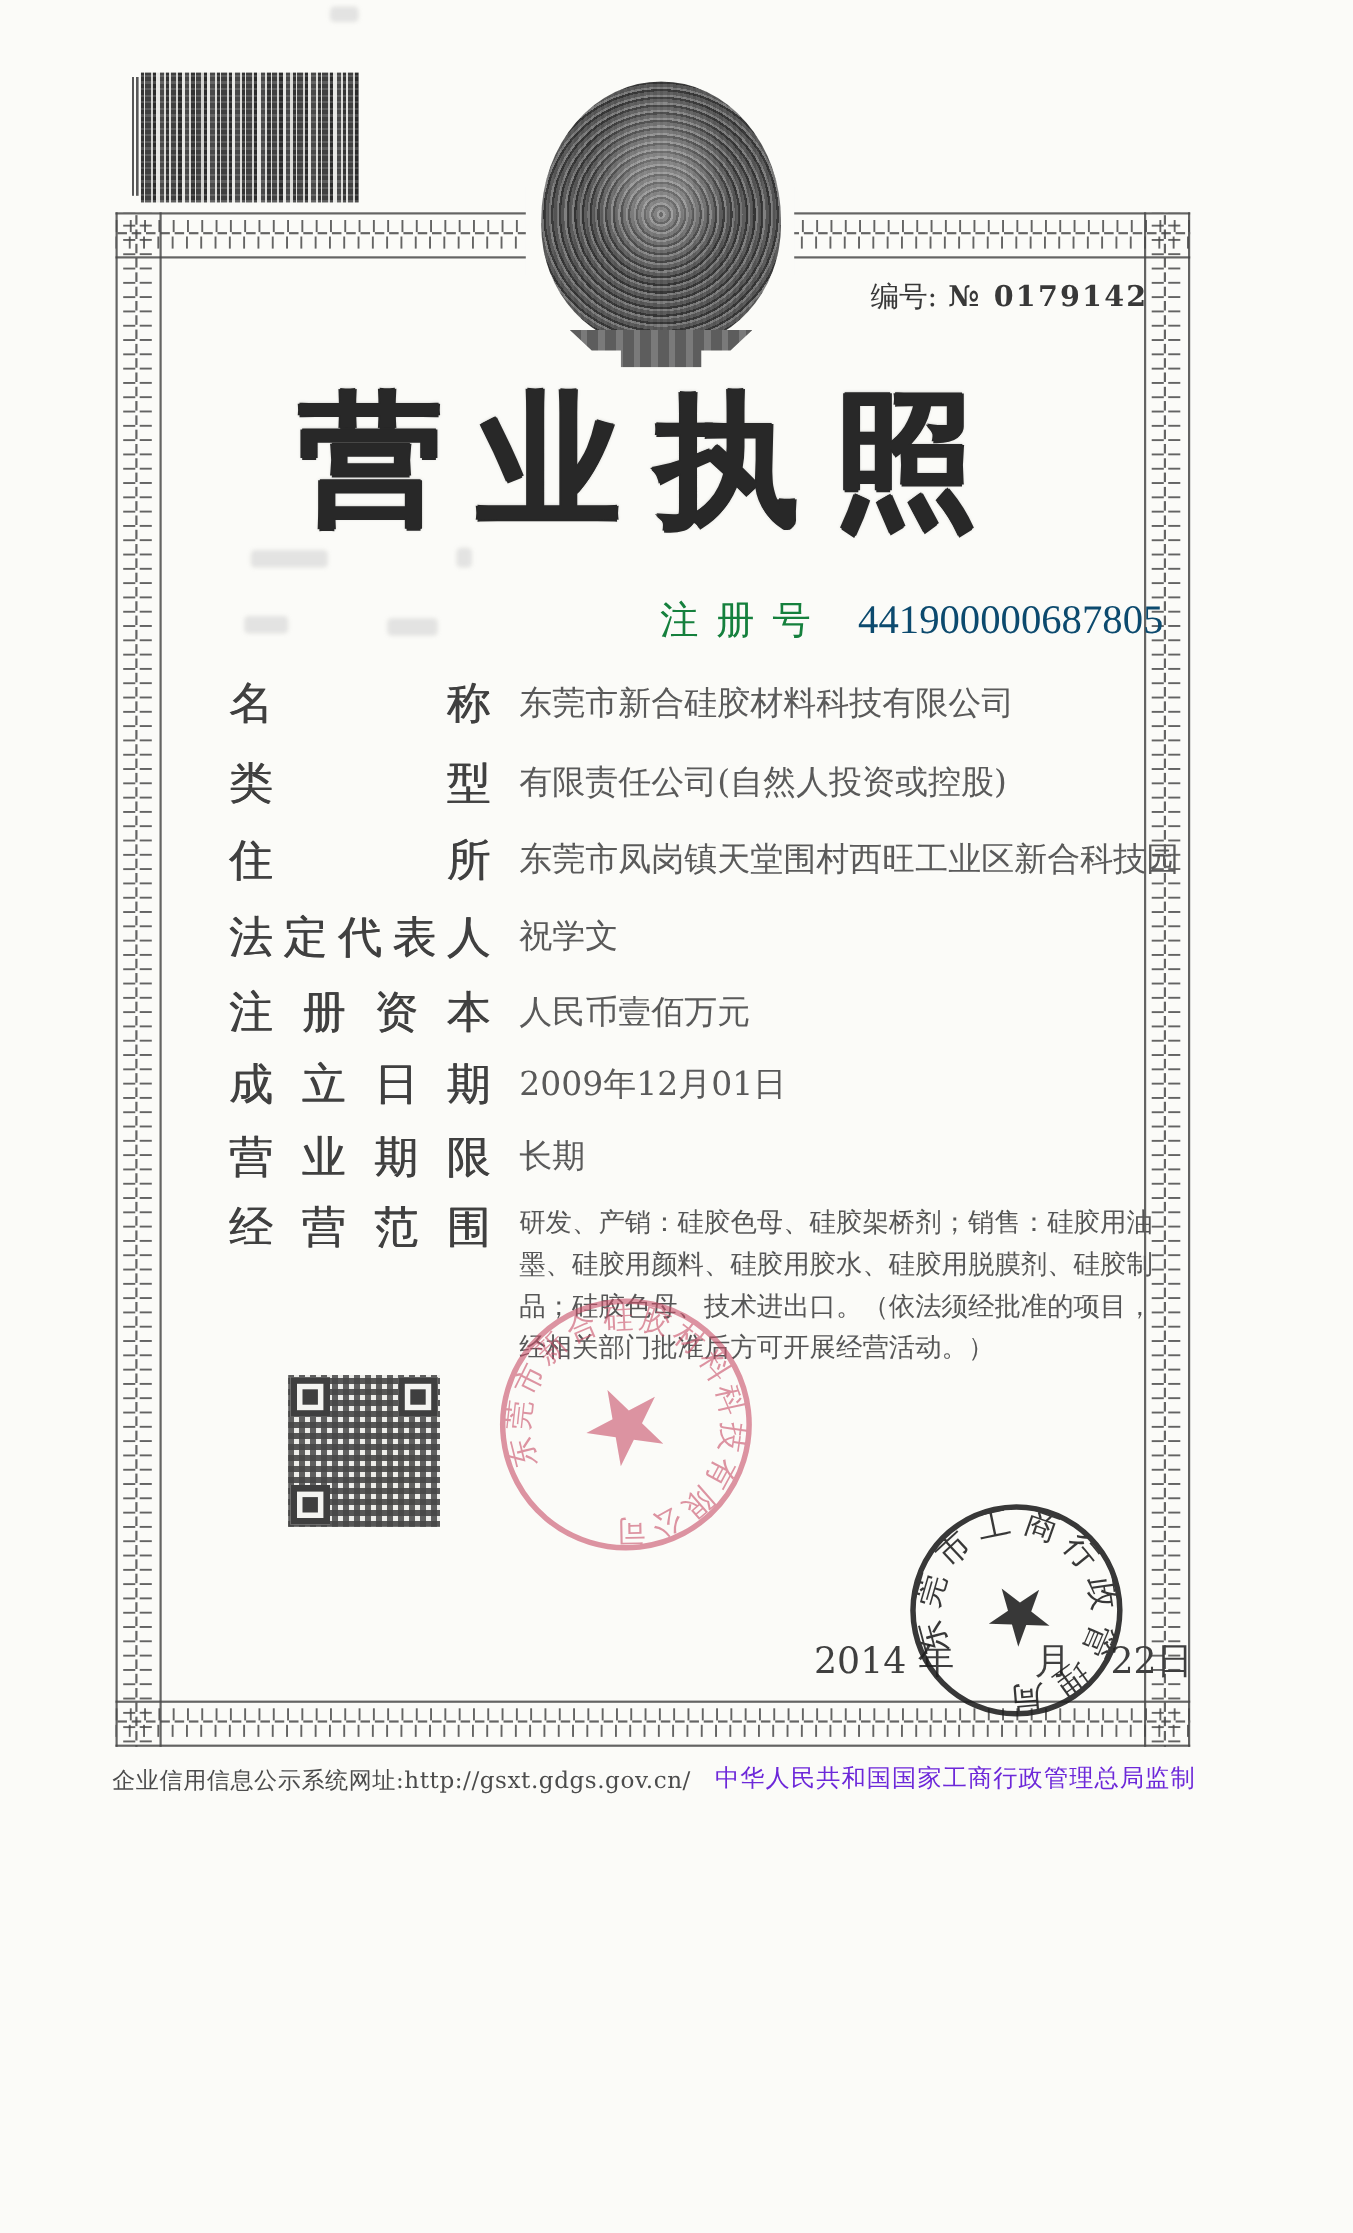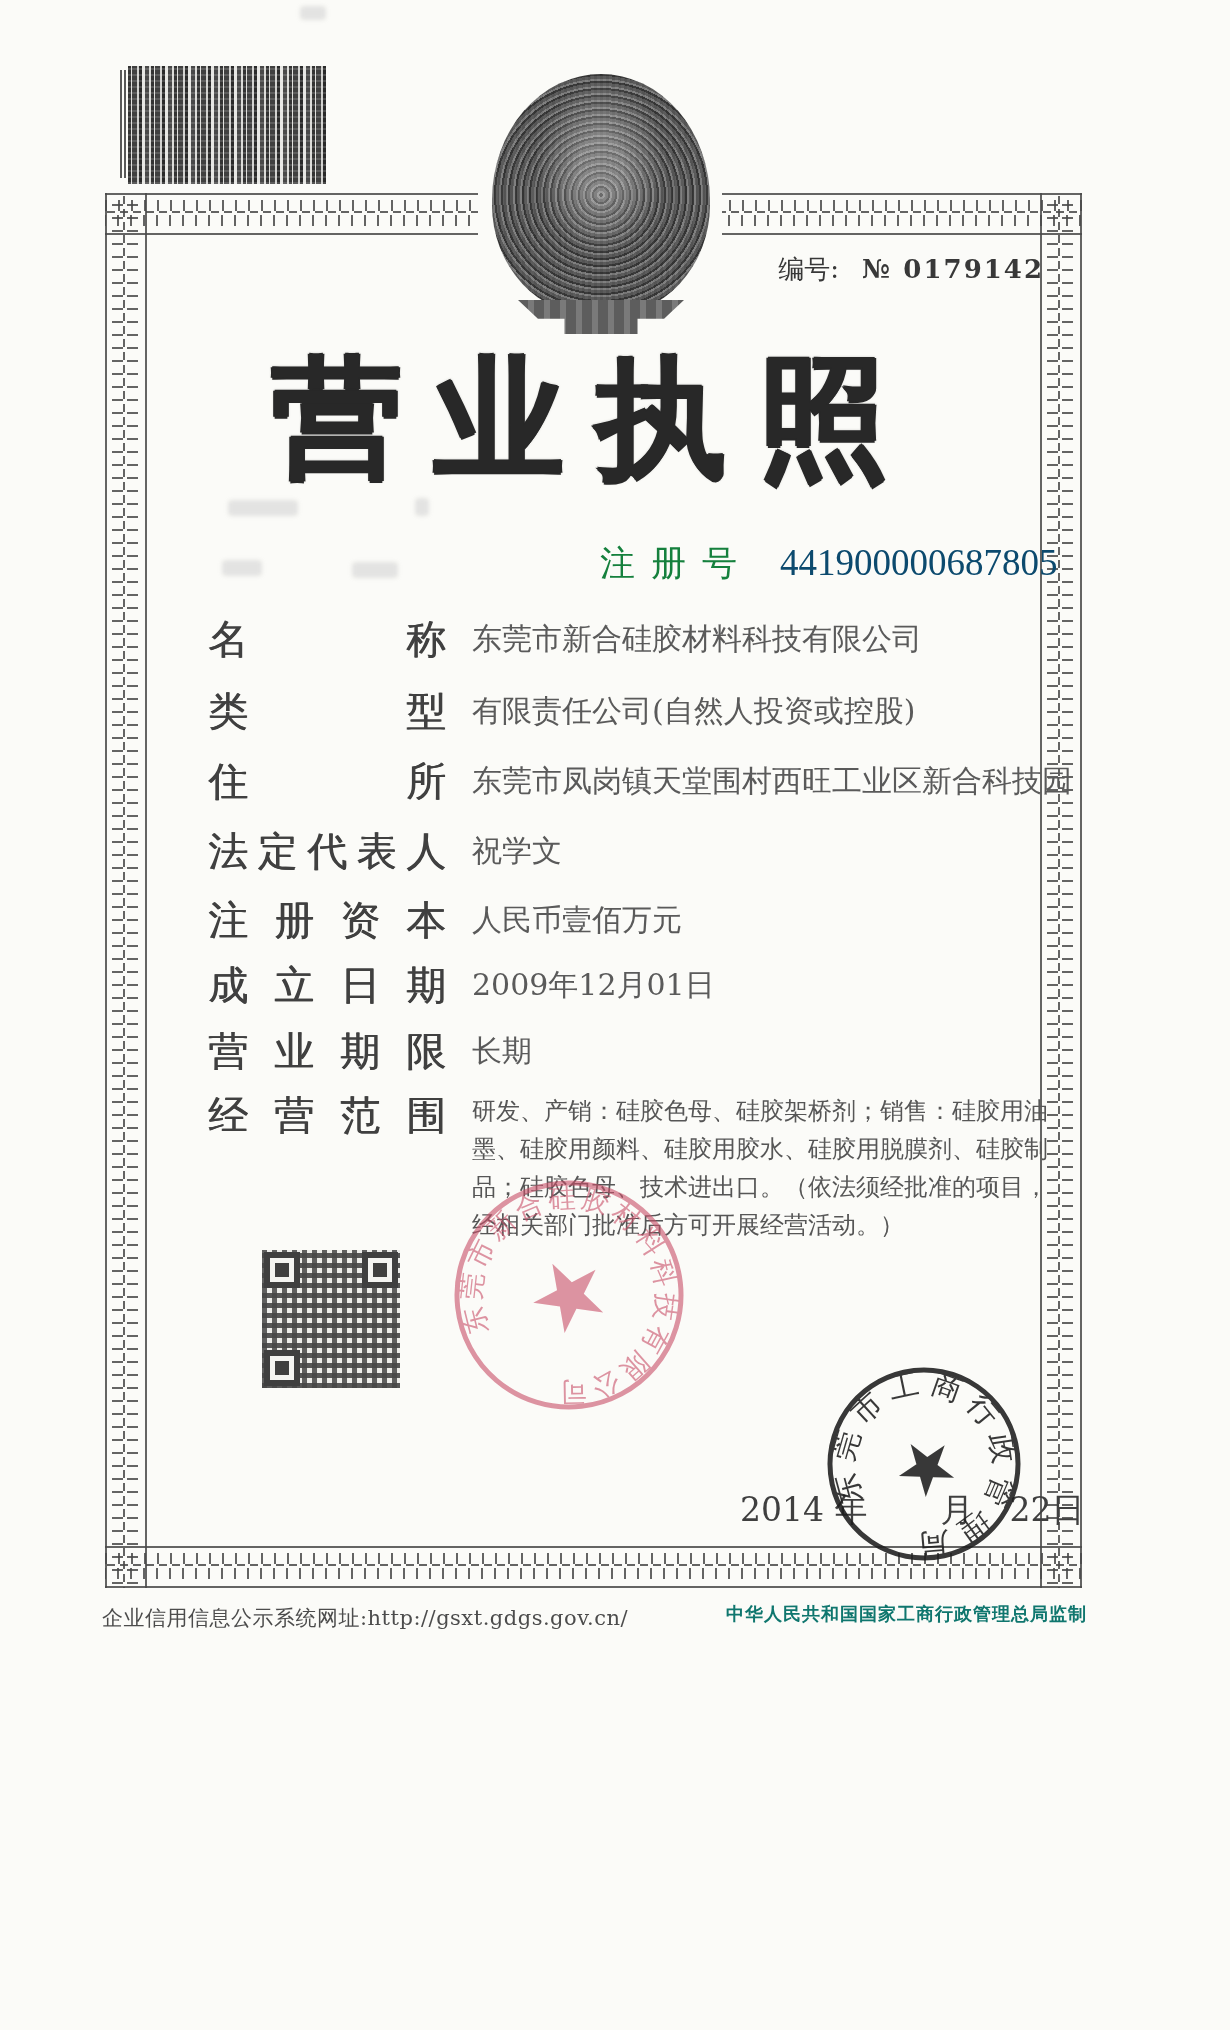--- a/index.html
+++ b/index.html
@@ -43,21 +43,21 @@
       repeating-linear-gradient(0deg, currentColor 0 2px, transparent 2px 13px),
       repeating-linear-gradient(0deg, transparent 0 2px, currentColor 2px 10px, transparent 10px 13px),
       repeating-linear-gradient(0deg, transparent 0 6px, currentColor 6px 8px, transparent 8px 13px);
     background-size:11px 13px,2px 13px,11px 13px;
     background-position:5px 0,16px 0,20px 6px;background-repeat:repeat-y;}
   .strip.v.left{left:0;} .strip.v.right{right:0;}
 
   
   .abs{position:absolute;z-index:5;}
   .serial{top:252px;right:186px;font-size:26px;color:#383838;}
-  .serial .no{font-weight:bold;margin-left:23px;letter-spacing:2px;}
+  .serial .no{font-weight:bold;margin-left:10px;letter-spacing:2px;}
 
   .title{top:346px;left:272px;width:660px;font-size:130px;line-height:1.1;letter-spacing:32px;
     color:#282828;font-weight:900;white-space:nowrap;
     text-shadow:1.5px 0 #282828,-1.5px 0 #282828,0 1.5px #282828,0 -1.5px #282828,0 0 3px rgba(40,40,40,.55);
     filter:blur(.3px);}
 
   .regno{top:540px;left:600px;white-space:nowrap;}
   .regno .lab{font-size:35px;letter-spacing:16px;color:#15803d;}
   .regno .val{font-size:37px;margin-left:22px;color:#0c4a6e;font-family:Liberation Serif, serif;}
 
@@ -82,21 +82,21 @@
   .seal.red{left:450px;top:1176px;width:238px;height:238px;transform:rotate(-28deg);opacity:.6;}
   .seal.black{left:824px;top:1364px;width:200px;height:200px;transform:rotate(-34deg);opacity:.88;}
   .seal svg{width:100%;height:100%;}
 
   .registrar{top:1424px;left:604px;font-size:43px;letter-spacing:24px;color:#3d3d3d;z-index:5;
     text-shadow:.6px 0 #3d3d3d;}
   .date-line{top:1488px;left:740px;font-size:33px;color:#3f3f3f;z-index:5;white-space:nowrap;}
   .date-line .y{margin-right:73px;} .date-line .m{margin-right:36px;}
 
   .footer-left{top:1604px;left:102px;font-size:21px;color:#4c4c4c;letter-spacing:.5px;}
-  .footer-right{top:1602px;right:143px;font-size:18px;color:#0f766e;letter-spacing:1px;font-weight:bold;}
+  .footer-right{top:1602px;right:143px;font-size:22px;color:#6d28d9;letter-spacing:1px;}
 
   
   .smudge{position:absolute;z-index:2;background:rgba(120,120,130,.18);filter:blur(2px);border-radius:4px;}
   .sm1{left:228px;top:500px;width:70px;height:16px;}
   .sm2{left:415px;top:498px;width:14px;height:18px;}
   .sm3{left:222px;top:560px;width:40px;height:16px;}
   .sm4{left:352px;top:562px;width:46px;height:16px;}
   .sm5{left:300px;top:6px;width:26px;height:14px;}
 </style>
 </head>

